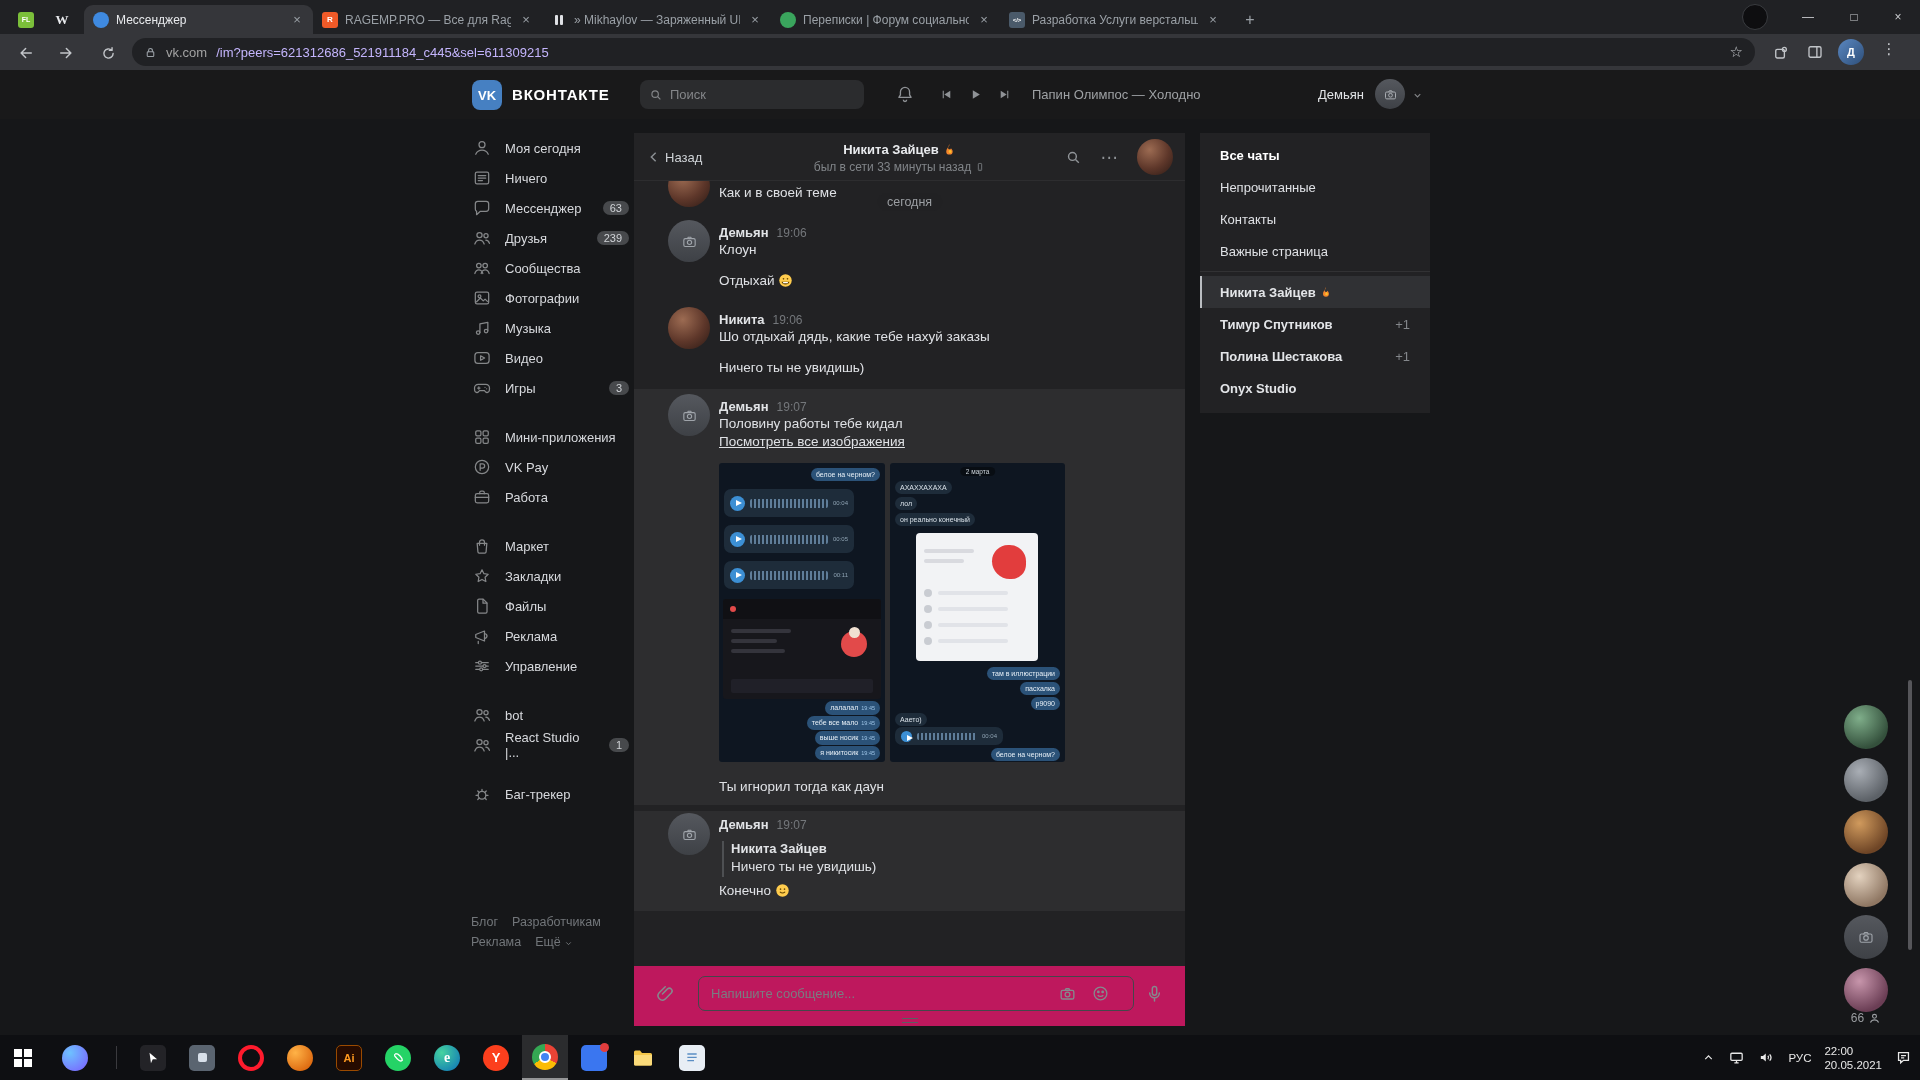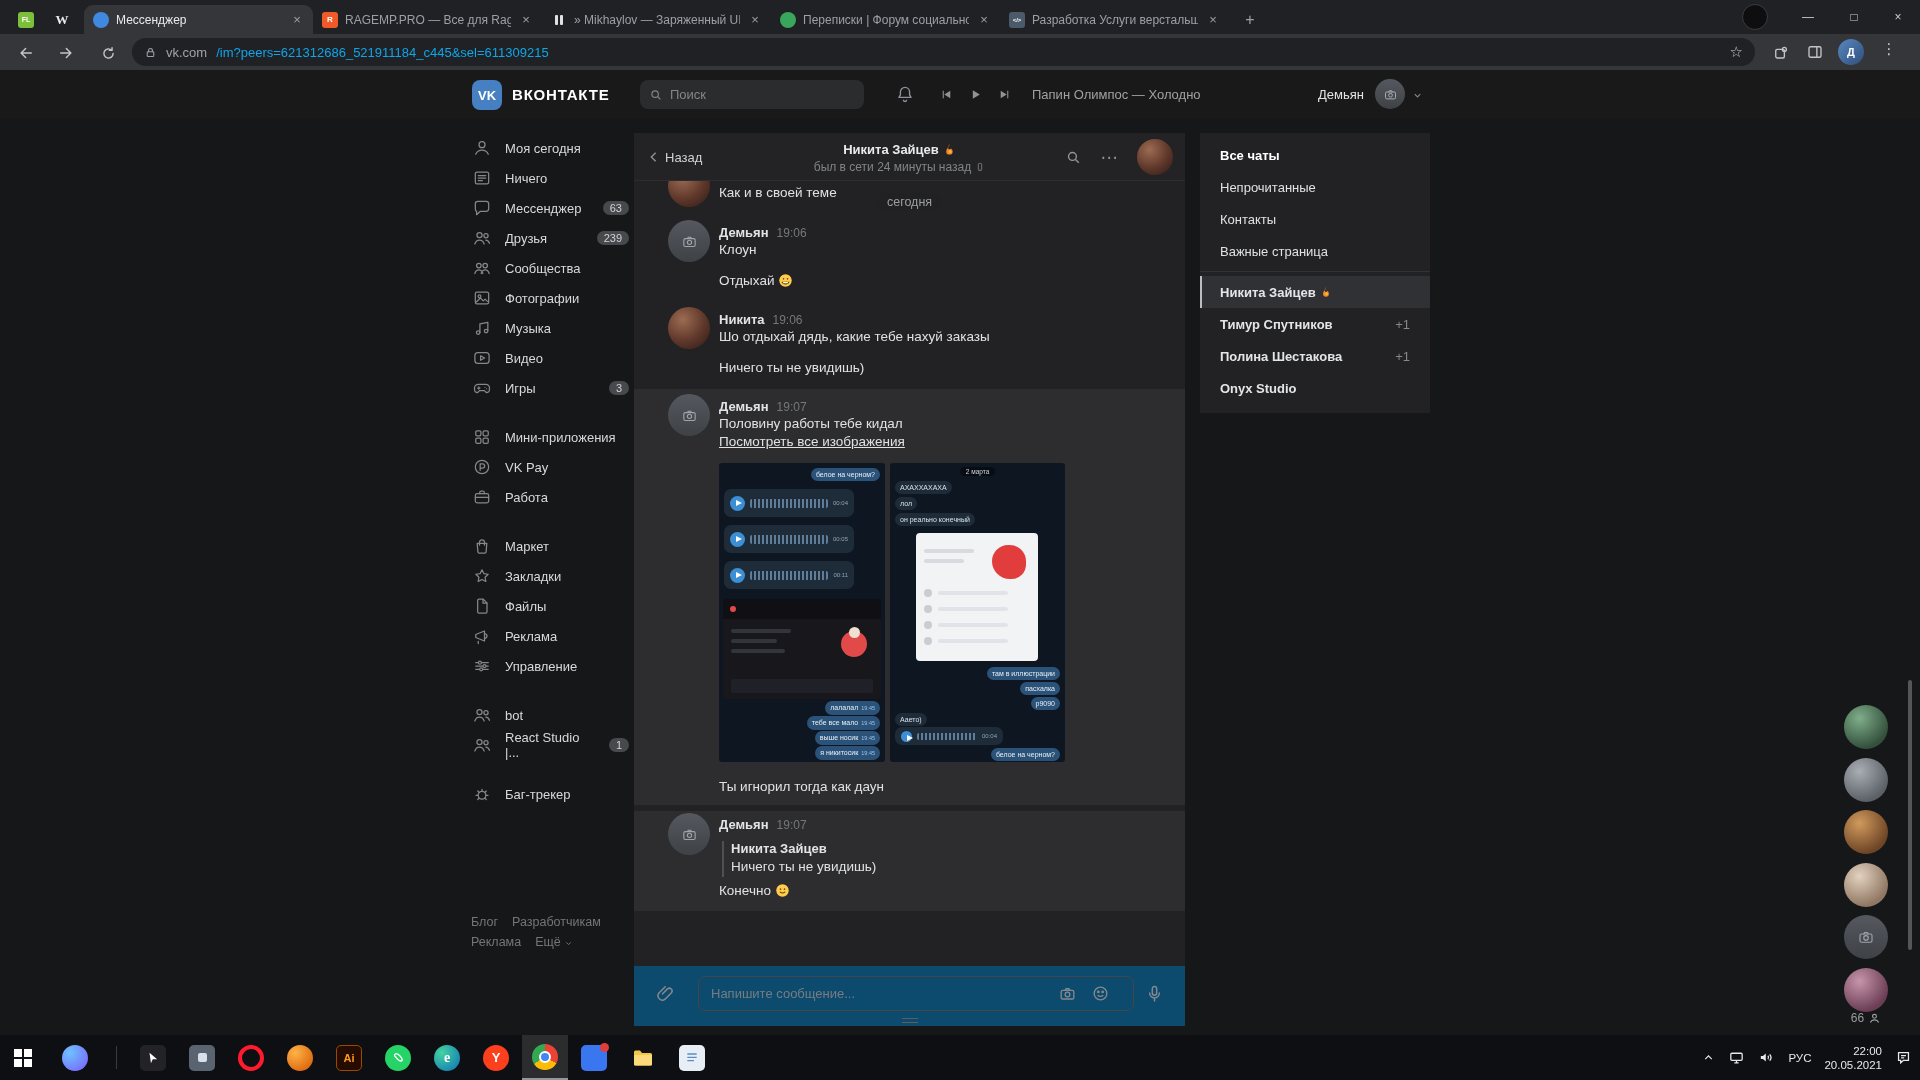--- a/index.html
+++ b/index.html
@@ -23,21 +23,21 @@
 .fav-pause i{display:inline-block;width:3px;height:10px;background:#dfe1e5;margin:0 1px;border-radius:1px}
 .fav-forum{background:#3aa55d;border-radius:50%}
 .fav-dev{background:#4a5a6a;font-size:6px}
 #new-tab{position:absolute;left:1237px;top:7px;width:26px;height:26px;border-radius:13px;color:#9aa0a6;font-size:16px;display:flex;align-items:center;justify-content:center}
 #circle-btn{position:absolute;left:1742px;top:4px;width:26px;height:26px;border-radius:50%;background:#0e0e10;border:1px solid #3a3c40}
 .win-btn{position:absolute;top:0;width:44px;height:34px;display:flex;align-items:center;justify-content:center;color:#c8cacd;font-size:12px}
 #toolbar{position:absolute;left:0;top:34px;width:1920px;height:36px;background:#35363a}
 .nav-btn{position:absolute;top:6px;width:26px;height:26px;display:flex;align-items:center;justify-content:center;color:#c2c5c9}
 #omnibox{position:absolute;left:132px;top:4px;width:1623px;height:28px;border-radius:14px;background:#202124;display:flex;align-items:center;font-size:13px;color:#9aa0a6;padding:0 12px;gap:9px}
 .url-domain{color:#a3a3a3}
-.url-path{color:#0ea5e9;white-space:nowrap;overflow:hidden;flex:1}
+.url-path{color:#c4b5fd;white-space:nowrap;overflow:hidden;flex:1}
 .tool-icon{position:absolute;top:9px;color:#c2c5c9}
 #browser-avatar{position:absolute;left:1838px;top:5px;width:26px;height:26px;border-radius:50%;background:linear-gradient(135deg,#5a87c0,#2e4f7a);color:#fff;font-size:11px;font-weight:bold;display:flex;align-items:center;justify-content:center}
 #kebab{position:absolute;left:1878px;top:6px;color:#c2c5c9;font-size:15px;width:22px;text-align:center}
 
 
 #vk-page{position:absolute;left:0;top:70px;width:1920px;height:965px;background:#161719;overflow:hidden}
 #vk-header{position:absolute;left:0;top:0;width:1920px;height:49px;background:#19191a}
 #vk-logo{position:absolute;left:472px;top:10px;width:30px;height:30px;border-radius:8px;background:#4680c2;color:#fff;font-weight:bold;font-size:13px;display:flex;align-items:center;justify-content:center}
 #vk-wordmark{position:absolute;left:512px;top:16px;color:#fff;font-size:15px;font-weight:bold;letter-spacing:.8px}
 #vk-search{position:absolute;left:640px;top:10px;width:224px;height:29px;border-radius:8px;background:#2b2c2e;display:flex;align-items:center;padding:0 9px;gap:7px;color:#848689}
@@ -76,21 +76,21 @@
 .msg-name{font-size:13px;font-weight:bold;color:#e1e3e6}
 .msg-time{font-size:12px;color:#74777b}
 .msg-text{position:absolute;left:85px;font-size:13.5px;color:#dfe1e5;display:flex;align-items:center;gap:4px;white-space:nowrap}
 .sticky-date{position:absolute;left:50%;transform:translateX(-50%);top:60px;font-size:12.5px;color:#9b9ea2;background:rgba(34,34,36,.92);padding:2px 10px;border-radius:10px;z-index:3}
 .highlight{position:absolute;left:0;right:0;background:rgba(255,255,255,.05)}
 .msg-link{text-decoration:underline;cursor:pointer}
 .att-img{position:absolute;border-radius:3px;background:#0e1621;overflow:hidden;cursor:pointer}
 .fwd-bar{position:absolute;left:88px;width:2px;background:#4e5053}
 .fwd-name{position:absolute;left:97px;font-size:13px;font-weight:bold;color:#e1e3e6}
 .fwd-text{position:absolute;left:97px;font-size:13.5px;color:#dfe1e5}
-#composer{position:absolute;left:0;right:0;bottom:0;height:60px;background:#0c4a6e;z-index:6}
+#composer{position:absolute;left:0;right:0;bottom:0;height:60px;background:#be185d;z-index:6}
 .composer-input{position:absolute;left:64px;top:10px;width:436px;height:35px;background:transparent;border:1px solid #44464a;border-radius:7px;color:#dfe1e5;font-size:13px;padding:0 72px 0 12px;outline:none}
 .composer-input::placeholder{color:#797d81}
 .comp-icon{position:absolute;color:#85898d;display:flex;align-items:center;justify-content:center}
 #comp-handle{position:absolute;left:50%;transform:translateX(-50%);bottom:3px;width:16px;height:5px;border-top:1.5px solid #5c5e62;border-bottom:1.5px solid #5c5e62}
 
 
 .tg-bubble{position:absolute;font-size:7px;line-height:9px;padding:2px 5px;border-radius:7px;max-width:86%;white-space:nowrap}
 .tg-left{left:5px;background:#1e2c3a;color:#d9e1e8}
 .tg-right{right:5px;background:#2b5278;color:#e8f0f7}
 .btime{font-size:5.5px;color:#9cc3e5;margin-left:3px}
@@ -133,21 +133,21 @@
 .task-slot{position:absolute;top:0;width:46px;height:45px;display:flex;align-items:center;justify-content:center}
 .task-slot.active{background:rgba(255,255,255,.12);border-bottom:2px solid rgba(255,255,255,.5)}
 .win-logo{width:18px;height:18px;display:grid;grid-template-columns:8px 8px;grid-template-rows:8px 8px;gap:2px}
 .win-logo i{background:#fff}
 .assist{width:26px;height:26px;border-radius:50%;background:radial-gradient(circle at 30% 30%,#6ec2ff,#7a5cff)}
 .tb-divider{position:absolute;left:116px;top:11px;width:1px;height:23px;background:#3a3a3e}
 .app26{width:26px;height:26px;border-radius:5px;display:flex;align-items:center;justify-content:center;font-weight:bold;color:#fff;position:relative}
 #tray{position:absolute;right:8px;top:0;height:45px;display:flex;align-items:center;gap:13px;color:#e8e8e8}
 .tray-ic{display:flex;align-items:center;justify-content:center;color:#e8e8e8}
 #tray-lang{font-size:11.5px}
-#tray-clock{font-size:11.5px;line-height:14px;text-align:right}
+#tray-clock{font-size:11.5px;line-height:14px;}
 
 .emoji{display:inline-block;vertical-align:-2px}
 </style>
 </head>
 <body>
 
 <div id="screen">
 
   <div id="tabstrip">
     <div id="tabs">
@@ -661,21 +661,21 @@
           </div>
         <div id="chat-title-wrap">
           <div id="chat-title">
               <span>Никита Зайцев</span>
               <svg class="emoji" width="13" height="13" viewBox="0 0 24 24">
                 <path fill="#f5862d" d="M12 1.8c.6 3.2-2.6 4.8-2.6 7.4a2.6 2.6 0 0 0 5.2.3c1.6 1.5 3.2 3.4 3.2 6a5.9 5.9 0 1 1-11.8 0c0-4.6 3.7-6.3 4.3-10 .5-1.3 1.2-2.6 1.7-3.7z"></path>
                 <path fill="#fcbf29" d="M12.2 11.4c.4 2-1.7 2.7-1.7 4.5a2.6 2.6 0 0 0 5.2.2c0-2.3-2.4-3.4-3.5-4.7z"></path>
               </svg>
             </div>
           <div id="chat-status">
-              <span>был в сети 24 минуты назад</span>
+              <span>был в сети 33 минуты назад</span>
               <svg width="10" height="10" viewBox="0 0 24 24" fill="none" stroke="currentColor" stroke-width="2">
                 <rect x="8" y="3.5" width="8" height="17" rx="2"></rect>
                 <path d="M11 17.5h2"></path>
               </svg>
             </div>
         </div>
         <span class="hdr-icon" style="left:428px">
             <svg width="17" height="17" viewBox="0 0 24 24" fill="none" stroke="currentColor" stroke-width="2">
               <circle cx="10.5" cy="10.5" r="5.5"></circle>
               <path d="M14.8 14.8L19.5 19.5"></path>

